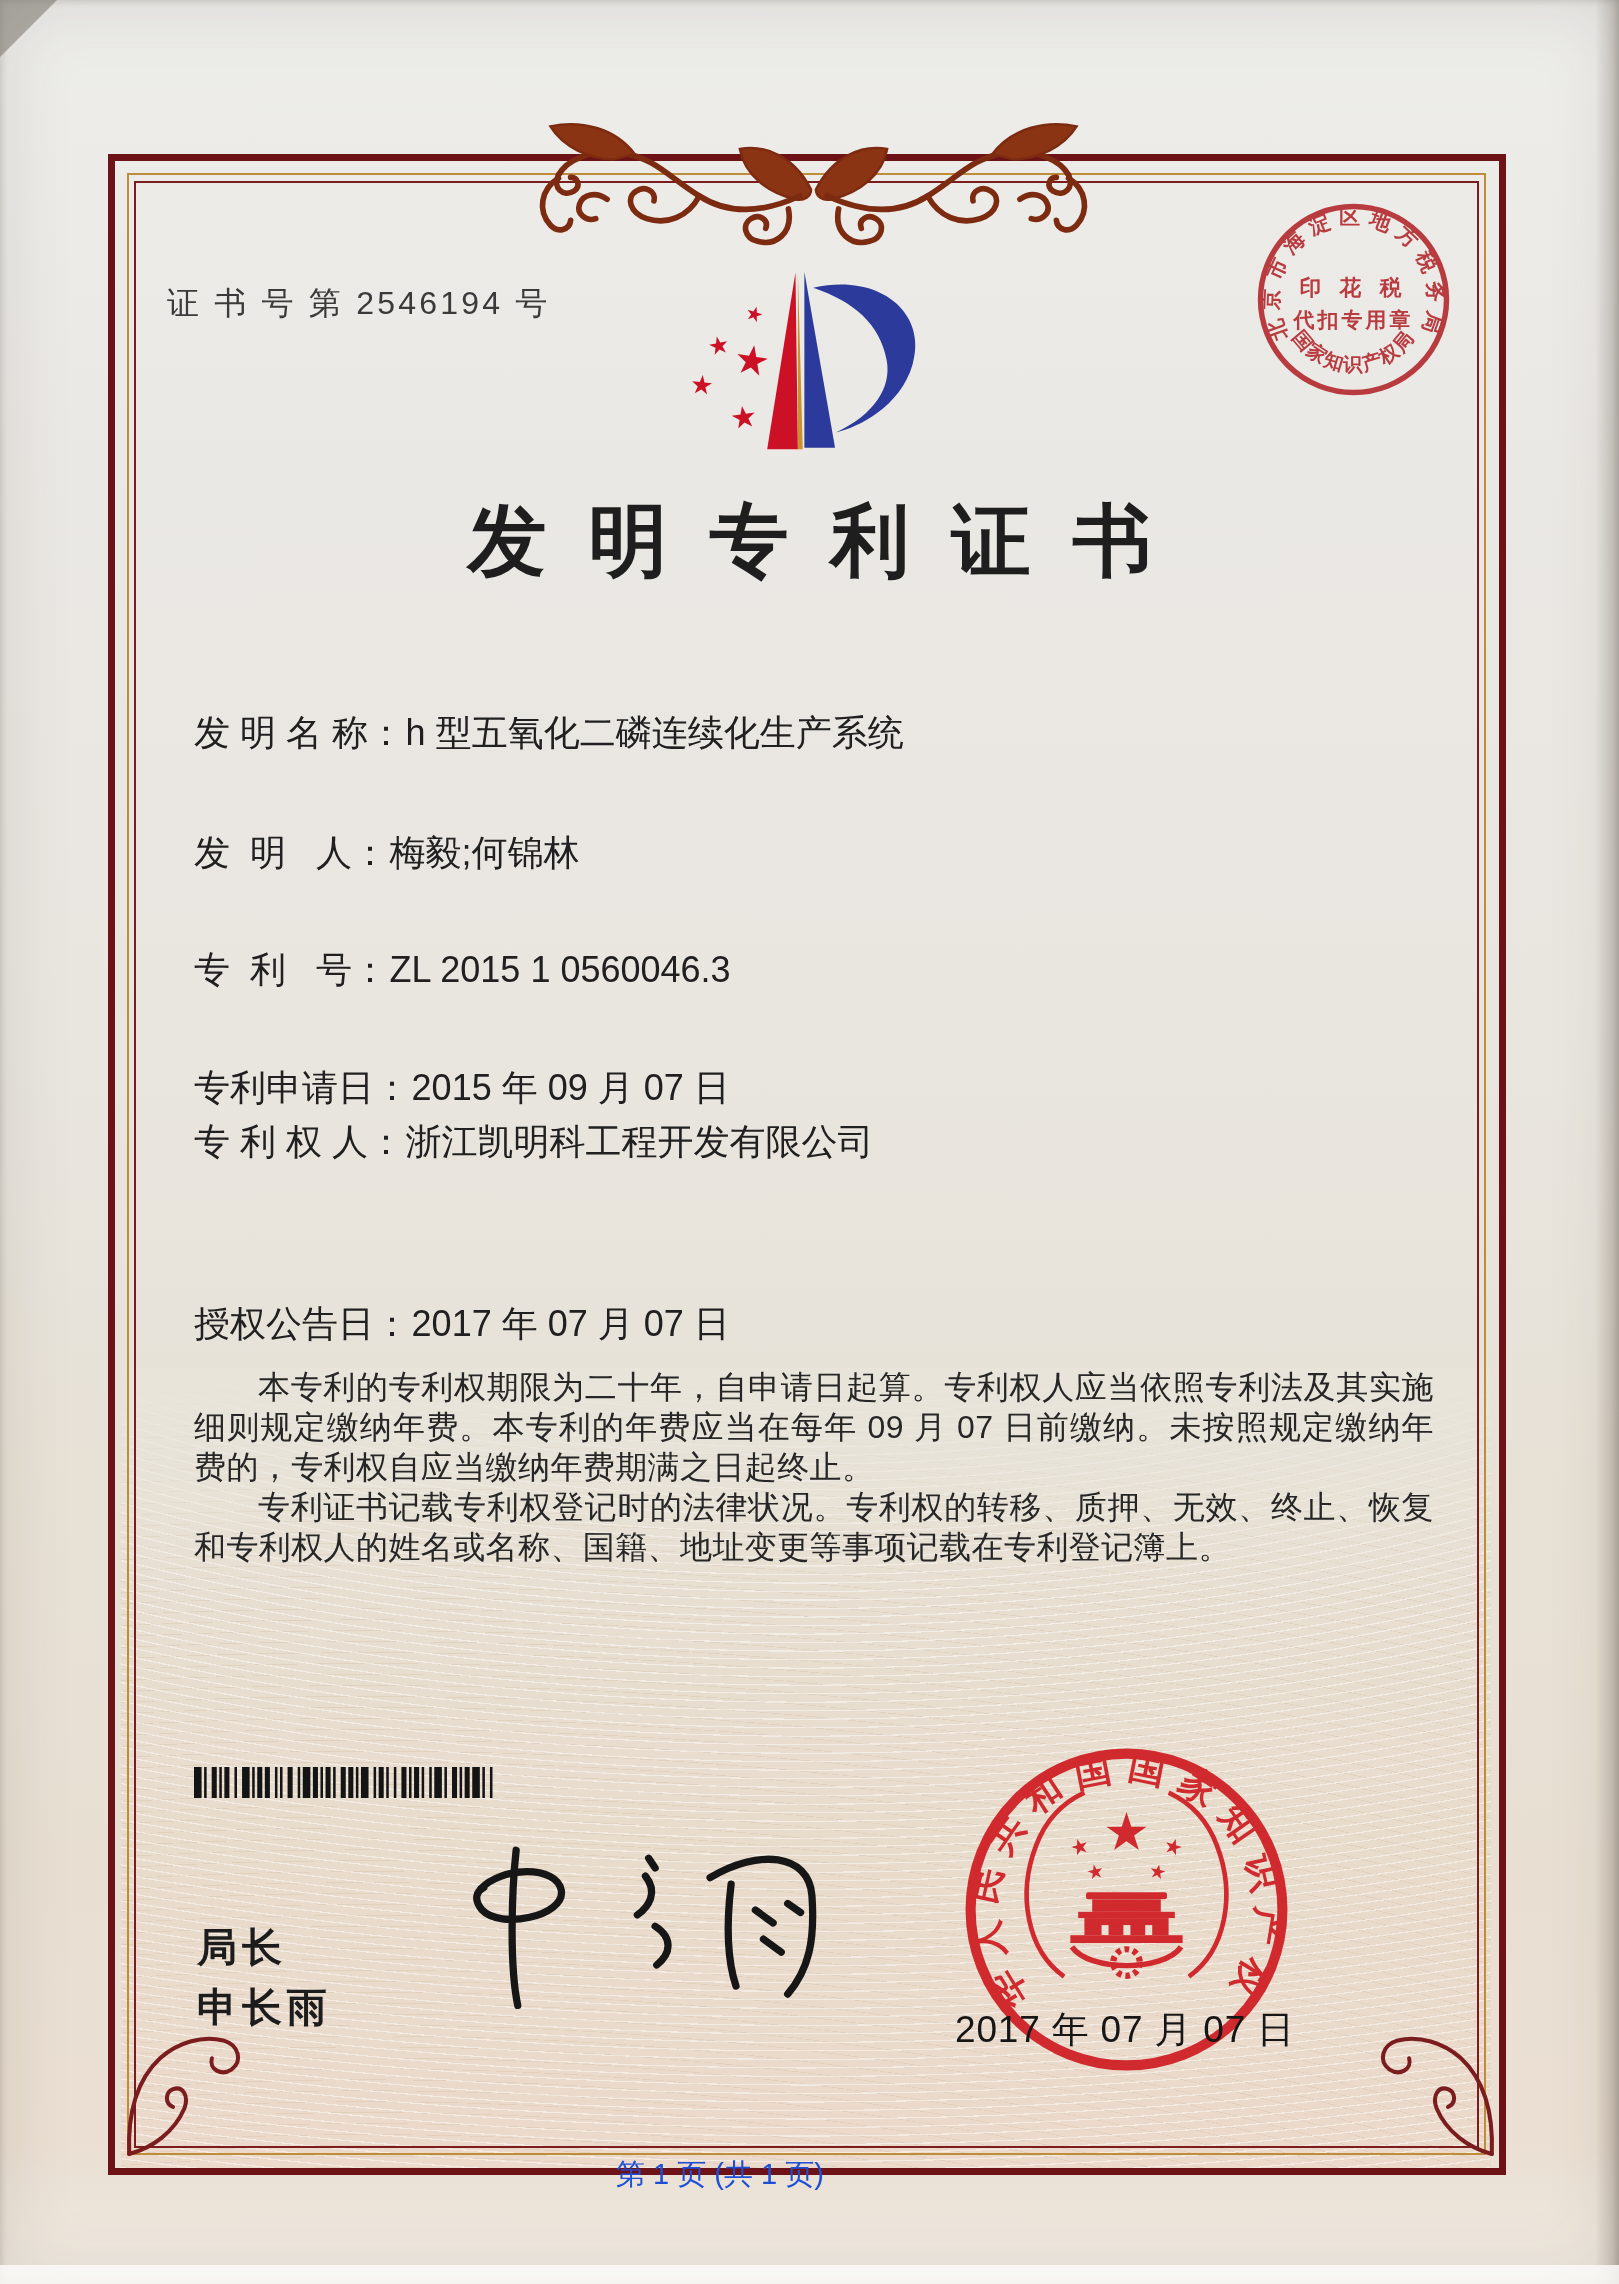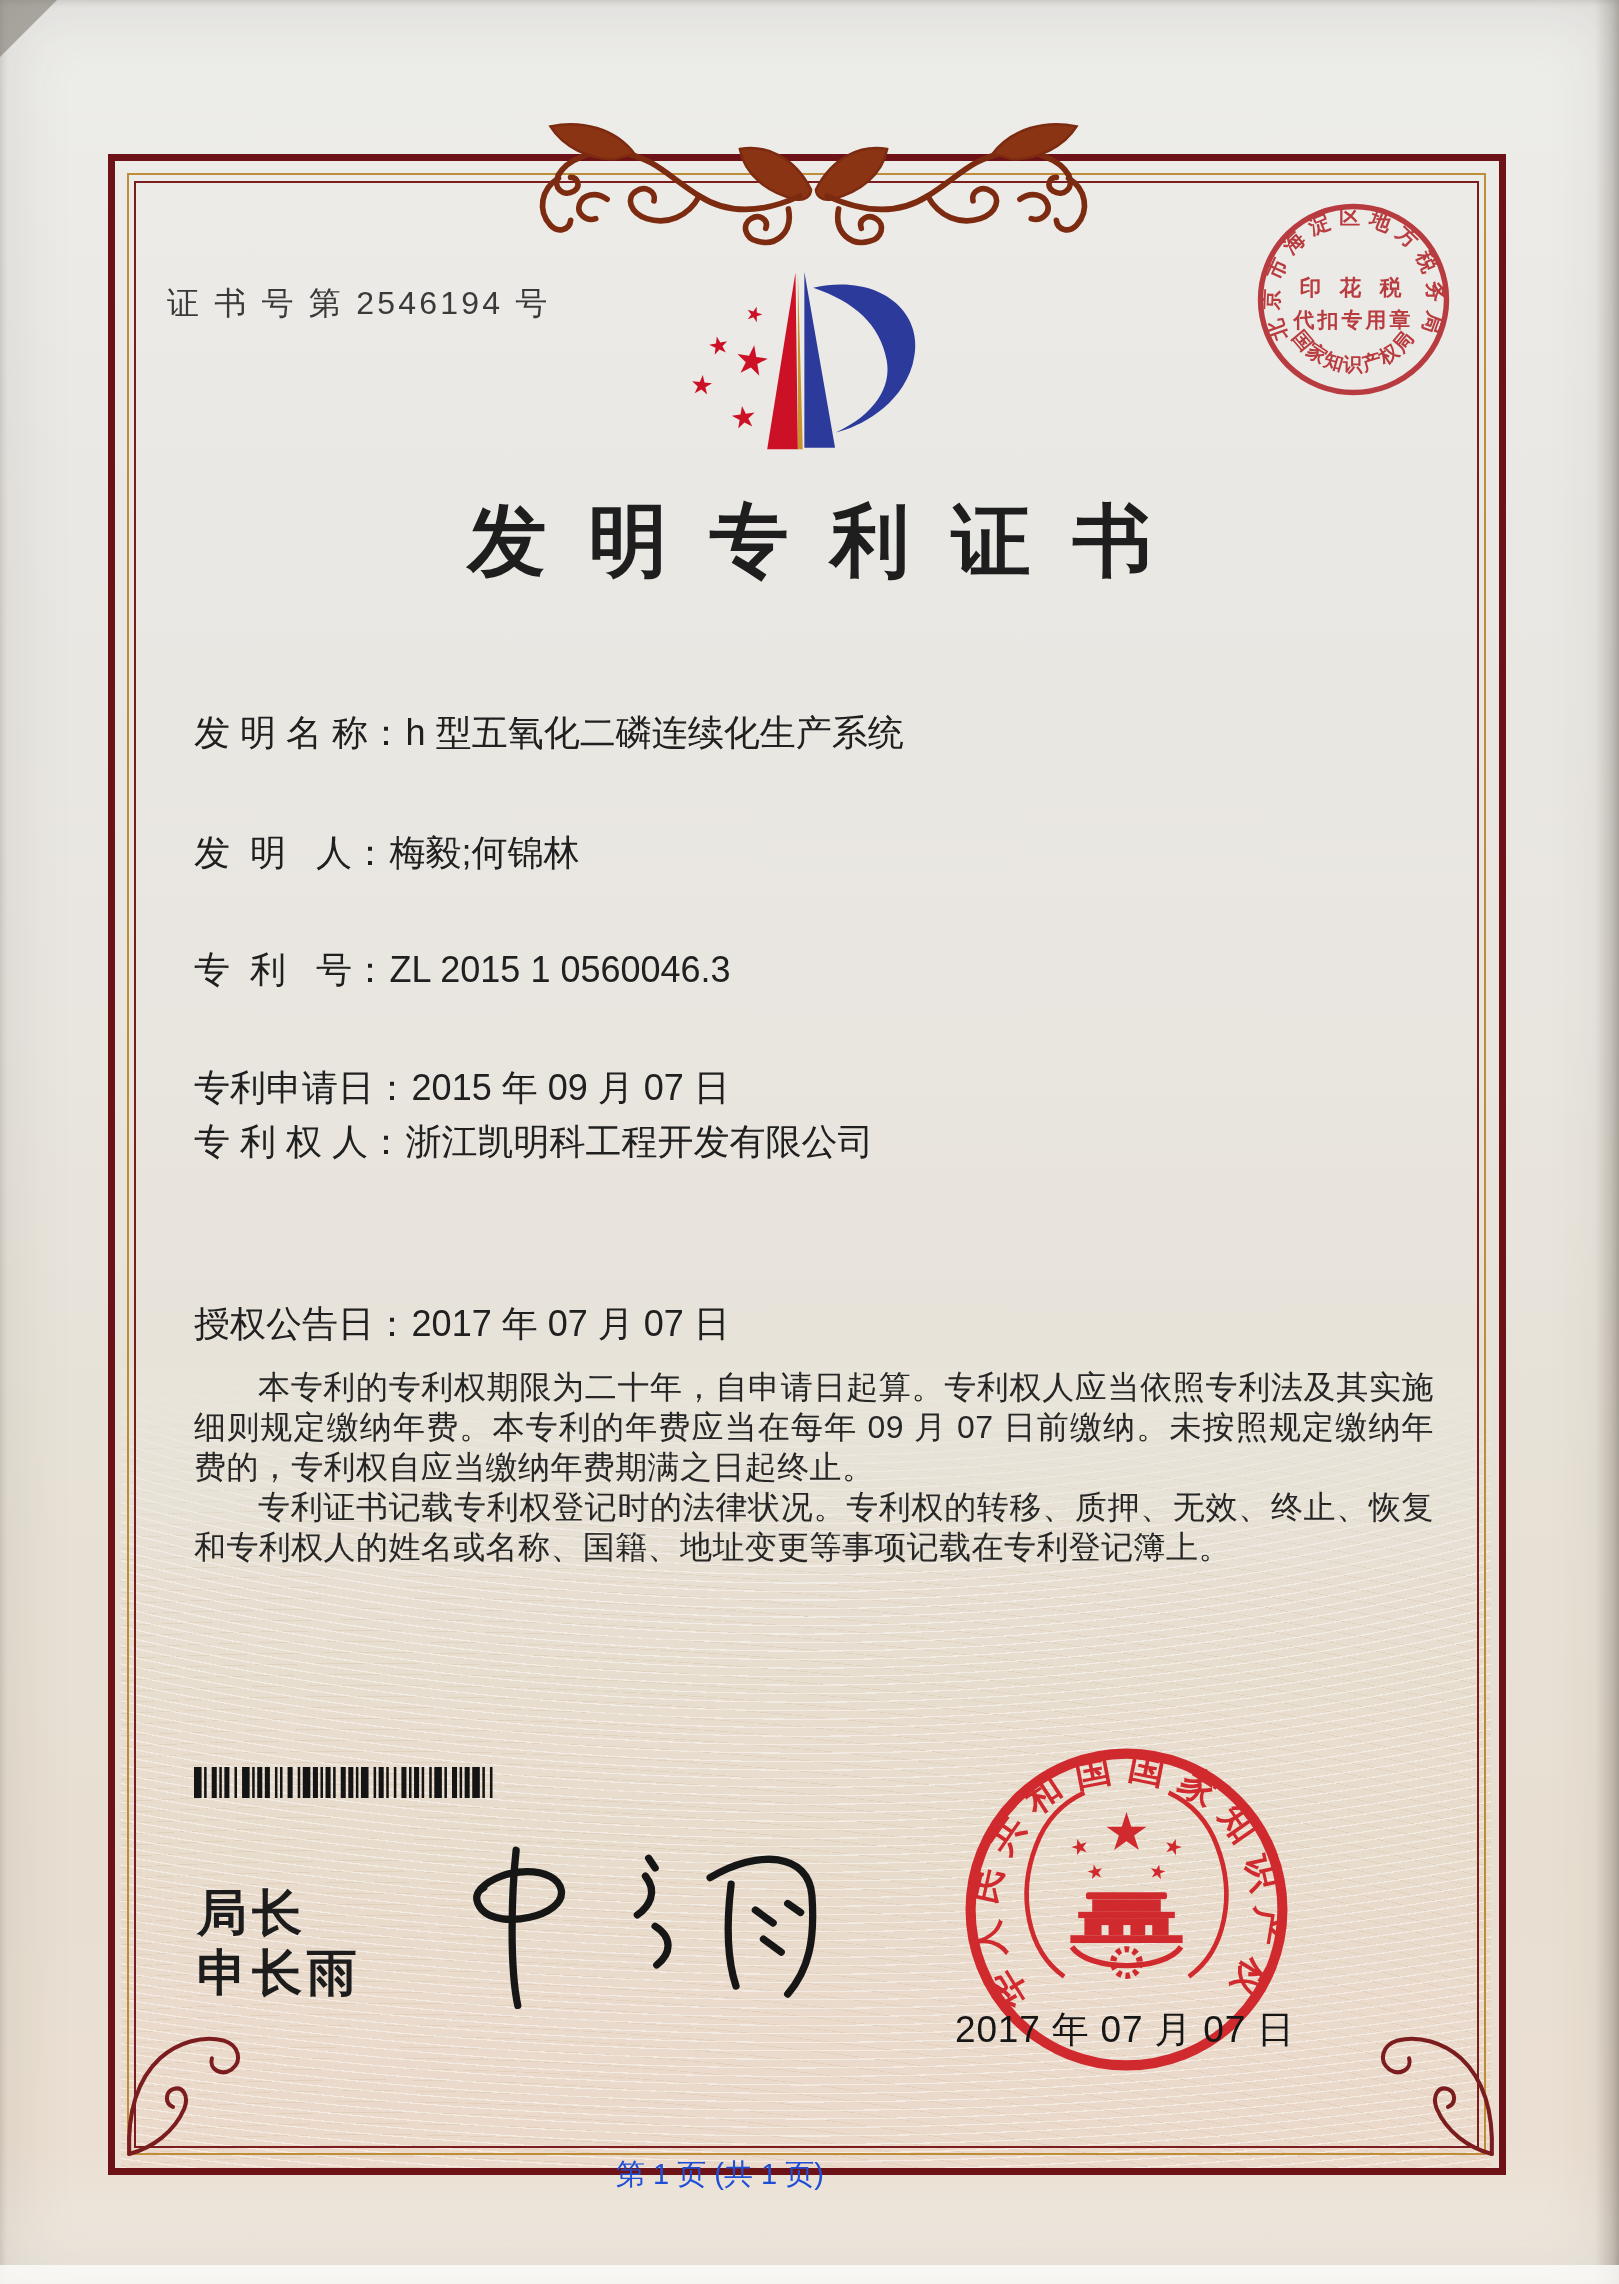--- a/index.html
+++ b/index.html
@@ -30,21 +30,21 @@
   .title{position:absolute;left:0;right:0;top:489px;text-align:center;font-size:79px;font-weight:bold;
          color:#1e1e1e;letter-spacing:42px;text-indent:42px;white-space:pre;}
 
   .field{position:absolute;left:194px;font-size:36px;color:#202020;white-space:pre;}
   .field .val{margin-left:1.6px;}
 
   .paras{position:absolute;left:194px;width:1240px;top:1367px;font-size:32px;line-height:40px;color:#262626;
          text-align:justify;letter-spacing:0.4px;}
   .paras p{margin:0;text-indent:2em;}
 
-  .officer{position:absolute;left:197px;font-size:50px;font-weight:bold;color:#1c1c1c;letter-spacing:4.9px;}
+  .officer{position:absolute;left:197px;font-size:40px;font-weight:bold;color:#1c1c1c;letter-spacing:4.9px;margin-top:40px;}
   .seal-date{position:absolute;left:939px;width:372px;top:2005px;text-align:center;font-size:37px;color:#161616;
              letter-spacing:0.8px;white-space:pre;}
   .footer{position:absolute;left:534px;width:372px;top:2123px;text-align:center;font-size:29px;color:#1d4ed8;white-space:pre;margin-top:32px;}
 
   svg{position:absolute;overflow:visible;}
   .stamp-svg{left:1245px;top:191px;width:217px;height:217px;opacity:.93;}
   .seal-svg{left:955px;top:1738px;width:343px;height:343px;opacity:.95;}
   .logo-svg{left:692px;top:266px;width:236px;height:189px;}
   .dragon-svg{left:518px;top:110px;width:591px;height:172px;}
   .sig-svg{left:409px;top:1826px;width:405px;height:198px;}

